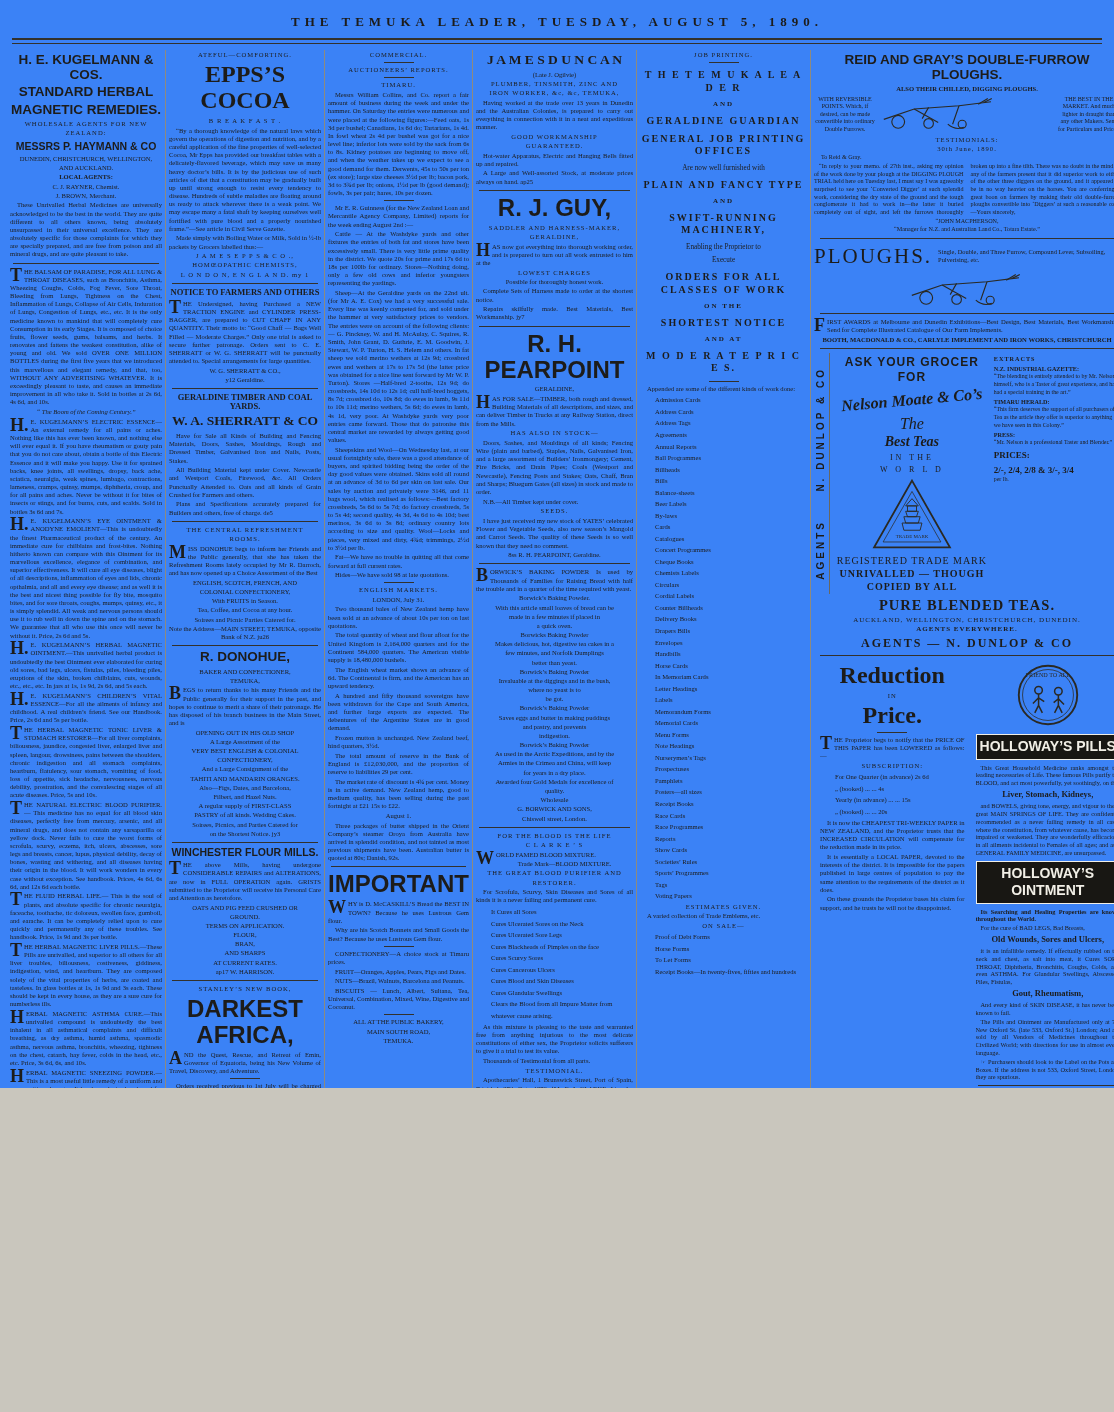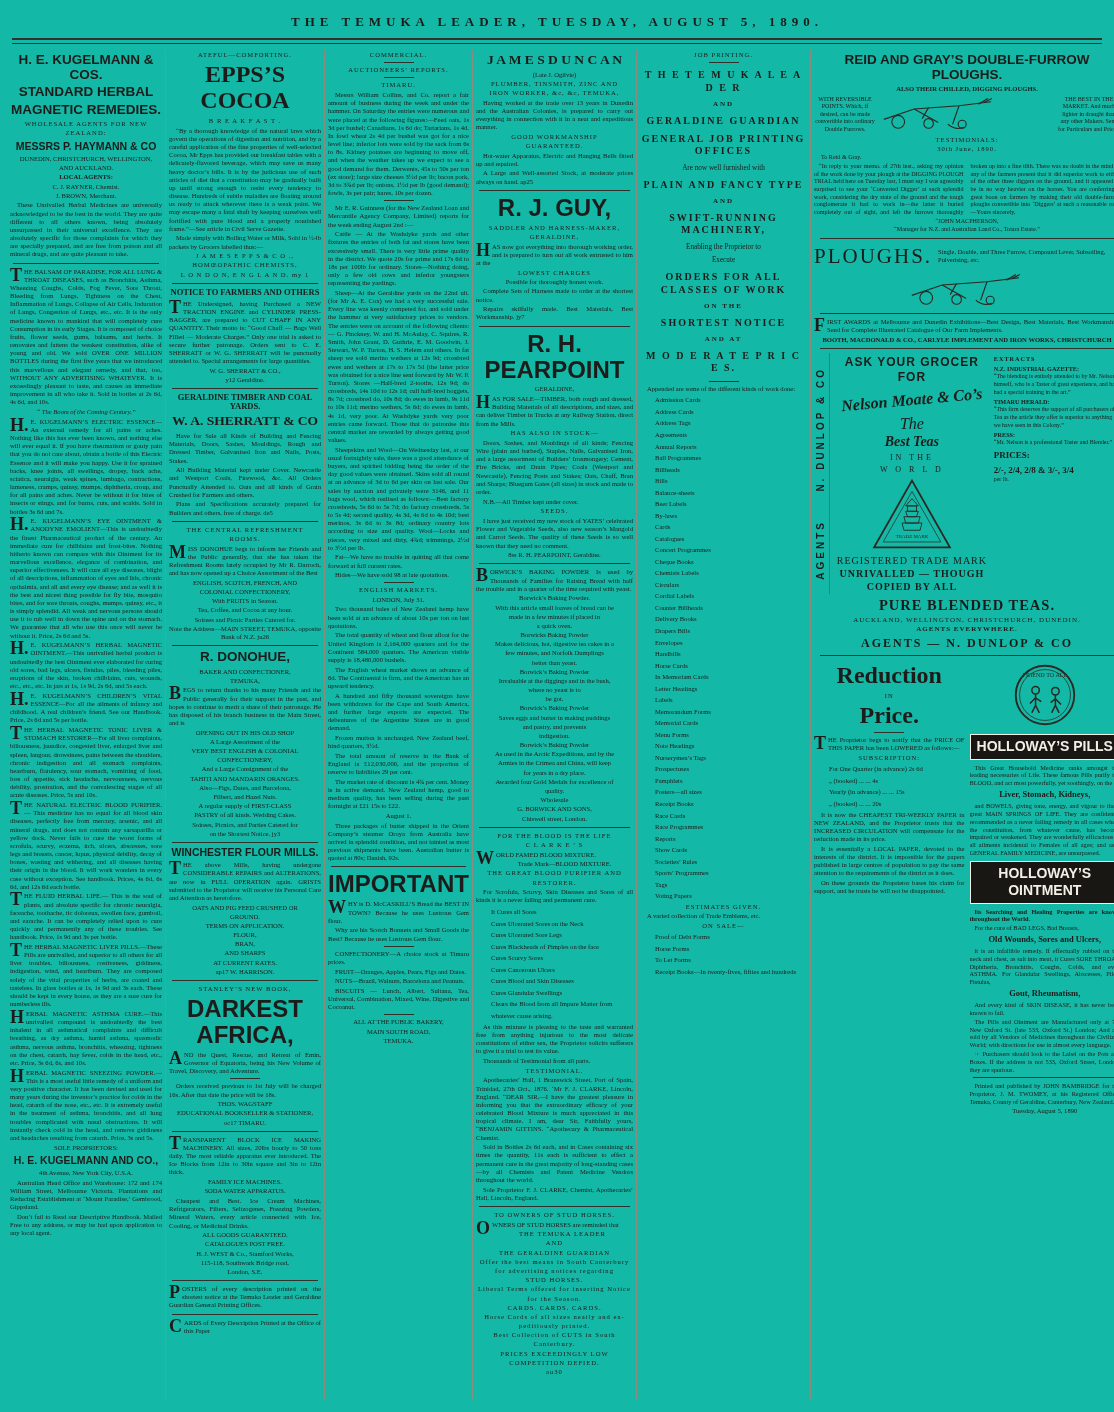--- a/index.html
+++ b/index.html
@@ -1,16 +1,16 @@
 <!DOCTYPE html>
 <html><head>
 <meta charset="utf-8">
 <style>
   html,body{margin:0;padding:0;background:#c9c6bd;}
-  .page{width:1114px;height:1412px;margin:0 auto;background:#14b8a6;position:relative;
+  .page{width:1114px;height:1088px;margin:0 auto;background:#3b82f6;position:relative;
         overflow:hidden;font-family:"Liberation Serif",serif;color:#1d1c1a;}
   .masthead{ text-align:center;padding-top:14px;font-size:13px;font-weight:bold;letter-spacing:5px;}
   .mastrule{border-top:2px solid #33312c;border-bottom:1px solid #33312c;height:3px;margin:8px 12px 0 12px;}
   .cols{display:flex;padding:6px 10px 0 10px;height:1350px;}
   .vr{width:1px;background:#8d8a7f;margin:0 3px;flex:none;}
   .col{overflow:hidden;height:100%;font-size:6.6px;line-height:1.24;text-align:justify;flex:none;}
   .c-1{width:152px}.c-2{width:152px}.c-3{width:141px}.c-4{width:157px}.c-5{width:167px}.c-6{width:306px}
   .h{font-weight:bold;text-align:center;margin:3px 0;line-height:1.08;}
   .v-xl{font-size:24px}.v-lg{font-size:13.5px}.v-md{font-size:10.5px}.v-sm{font-size:8.5px}
   .f-sans{font-family:"Liberation Sans",sans-serif;}
@@ -34,21 +34,21 @@
   .jp{font-size:10px;letter-spacing:2px;margin:6px 0;font-weight:bold}
   .jp-sm{font-size:7px;letter-spacing:2px;margin:5px 0;font-weight:bold}
   .jp-xs{font-size:7.2px;margin:5px 0}
   .row3{display:flex;align-items:center;gap:3px;margin:2px 0;}
   .row3side{flex:0 0 62px;font-size:6px;text-align:center;line-height:1.25}
   .row3mid{flex:1}
   .h2row{display:flex;align-items:center;gap:6px;margin:2px 0;}
   .h2row .bigT{font-size:21px;font-weight:normal;letter-spacing:2px;white-space:nowrap}
   .h2row .sideT{font-size:6.4px;flex:1;text-align:left}
   .cols2{display:flex;gap:5px;margin-top:3px;}
-  .cols2 .subcol{flex:1;min-width:0;overflow:hidden;}
+  .cols2 .subcol{flex:1;min-width:0;overflow:hidden;margin-left:6px;}
   .illus{text-align:center;margin:2px 0}
   
   .tea{display:flex;gap:3px;margin:3px 0;}
   .tea-strip{flex:0 0 15px;display:flex;flex-direction:column;justify-content:space-around;align-items:center;border-right:1px solid #6a675e;}
   .vert{writing-mode:vertical-rl;transform:rotate(180deg);font-weight:bold;font-size:10px;letter-spacing:3px;font-family:"Liberation Sans",sans-serif;}
   .tea-main{flex:1.25;text-align:center;}
   .tea-right{flex:1;font-size:5.9px;text-align:left;line-height:1.3;}
   .tea-ask{font-family:"Liberation Sans",sans-serif;font-weight:bold;font-size:12px;letter-spacing:1px;margin:2px 0;}
   .tea-brand{font-size:16px;font-style:italic;transform:rotate(-5deg);margin:5px 0 3px 0;font-weight:bold;}
   .tea-the{font-size:16px;font-style:italic;margin-top:4px}

